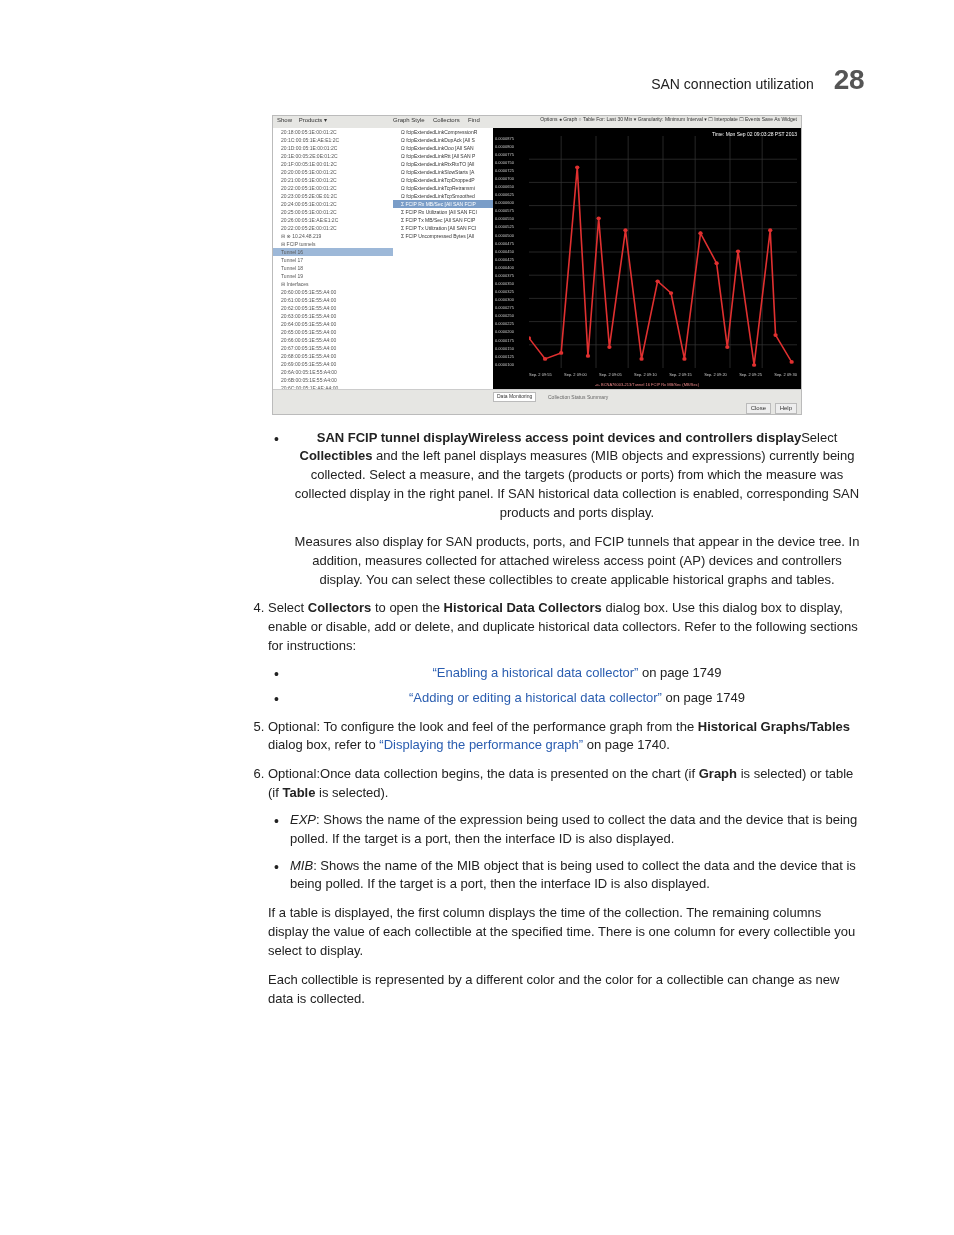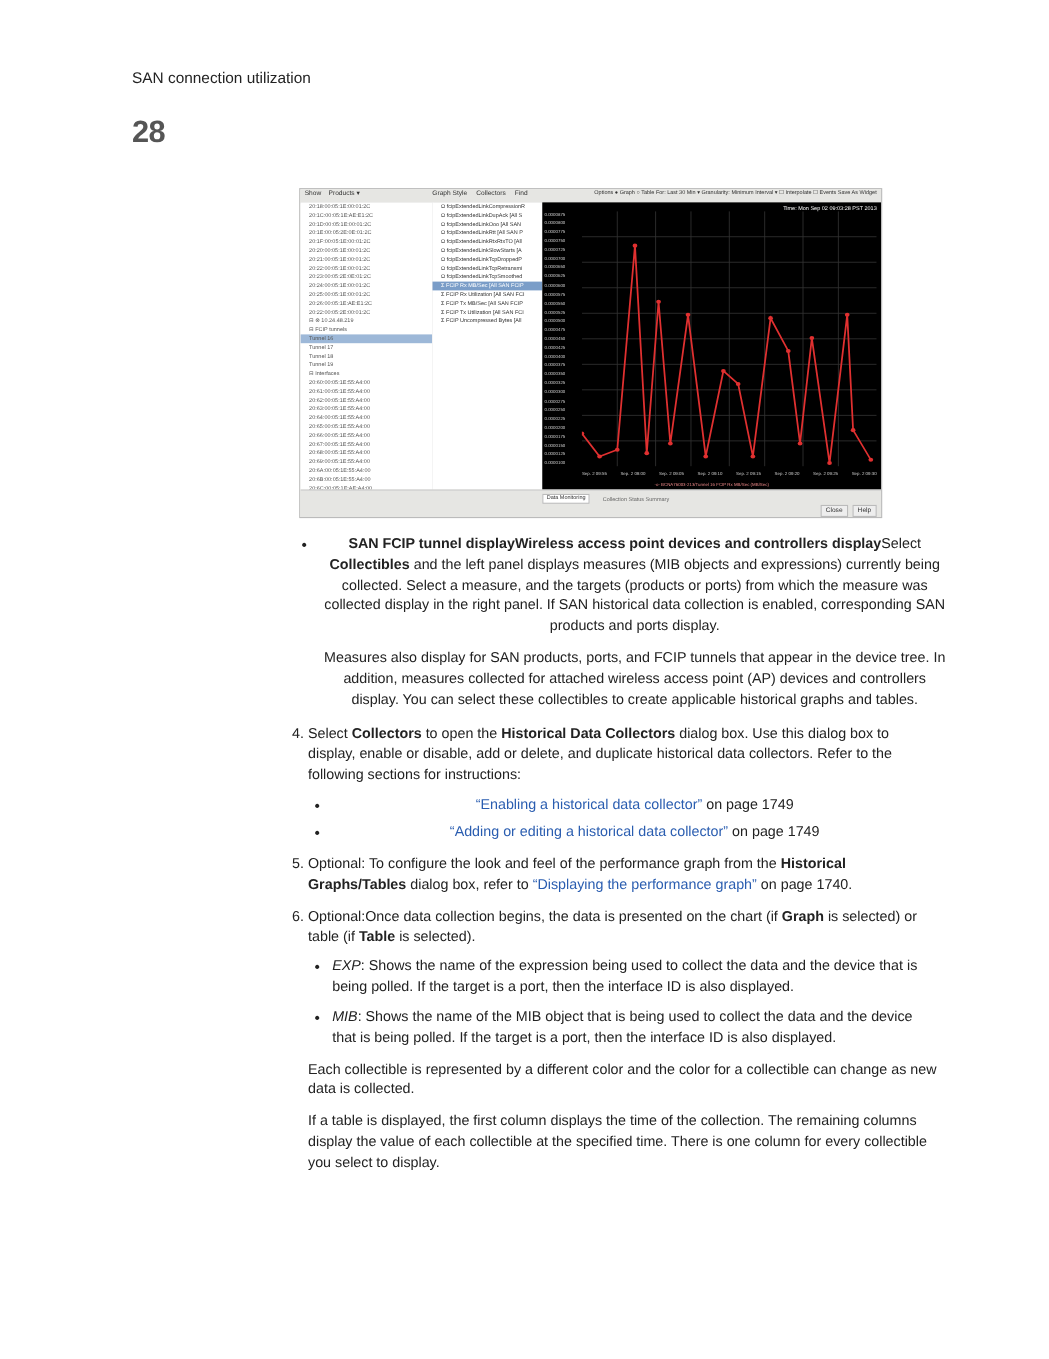--- a/index.html
+++ b/index.html
@@ -12,22 +12,21 @@
     line-height: 1.45;
   }
   .page {
     padding: 60px 90px 60px 120px;
   }
   .header {
     display: flex;
     justify-content: flex-end;
     align-items: baseline;
     gap: 20px;
-    margin-bottom: 30px;
-    flex-direction: column;
+    margin-bottom: 14px;
   }
   .header-title { font-size: 14px; color: #222; }
   .header-num {
     font-size: 28px;
     font-weight: bold;
     color: #555;
     letter-spacing: -0.5px;
   }
   .screenshot {
     width: 530px;
@@ -168,21 +167,21 @@
     position: absolute;
     left: 50%;
     transform: translateX(-50%);
     bottom: 2px;
     font-size: 4px;
     color: #e88;
   }
   ol.main {
     list-style: decimal;
     padding-left: 0;
-    margin: 12px;
+    margin: 0;
   }
   ol.main > li {
     margin-left: 148px;
     padding-left: 0;
     margin-bottom: 10px;
   }
   ol.main > li::marker { font-size: 13px; }
   ul.sub {
     list-style: none;
     padding-left: 0;
@@ -418,18 +417,18 @@
     </li>
     <li>
       <span>Optional: To configure the look and feel of the performance graph from the </span><span class="bold">Historical Graphs/Tables</span><span> dialog box, refer to </span><span class="link">“Displaying the performance graph”</span><span> on page 1740.</span>
     </li>
     <li>
       <span>Optional:Once data collection begins, the data is presented on the chart (if </span><span class="bold">Graph</span><span> is selected) or table (if </span><span class="bold">Table</span><span> is selected).</span>
       <ul class="nested">
         <li><span class="italic">EXP</span><span>: Shows the name of the expression being used to collect the data and the device that is being polled. If the target is a port, then the interface ID is also displayed.</span></li>
         <li><span class="italic">MIB</span><span>: Shows the name of the MIB object that is being used to collect the data and the device that is being polled. If the target is a port, then the interface ID is also displayed.</span></li>
       </ul>
+      <p class="para">If a table is displayed, the first column displays the time of the collection. The remaining columns display the value of each collectible at the specified time. There is one column for every collectible you select to display.</p>
       <p class="para">Each collectible is represented by a different color and the color for a collectible can change as new data is collected.</p>
-      <p class="para">If a table is displayed, the first column displays the time of the collection. The remaining columns display the value of each collectible at the specified time. There is one column for every collectible you select to display.</p>
     </li>
   </ol>
 
 </div>
 
 </body></html>

